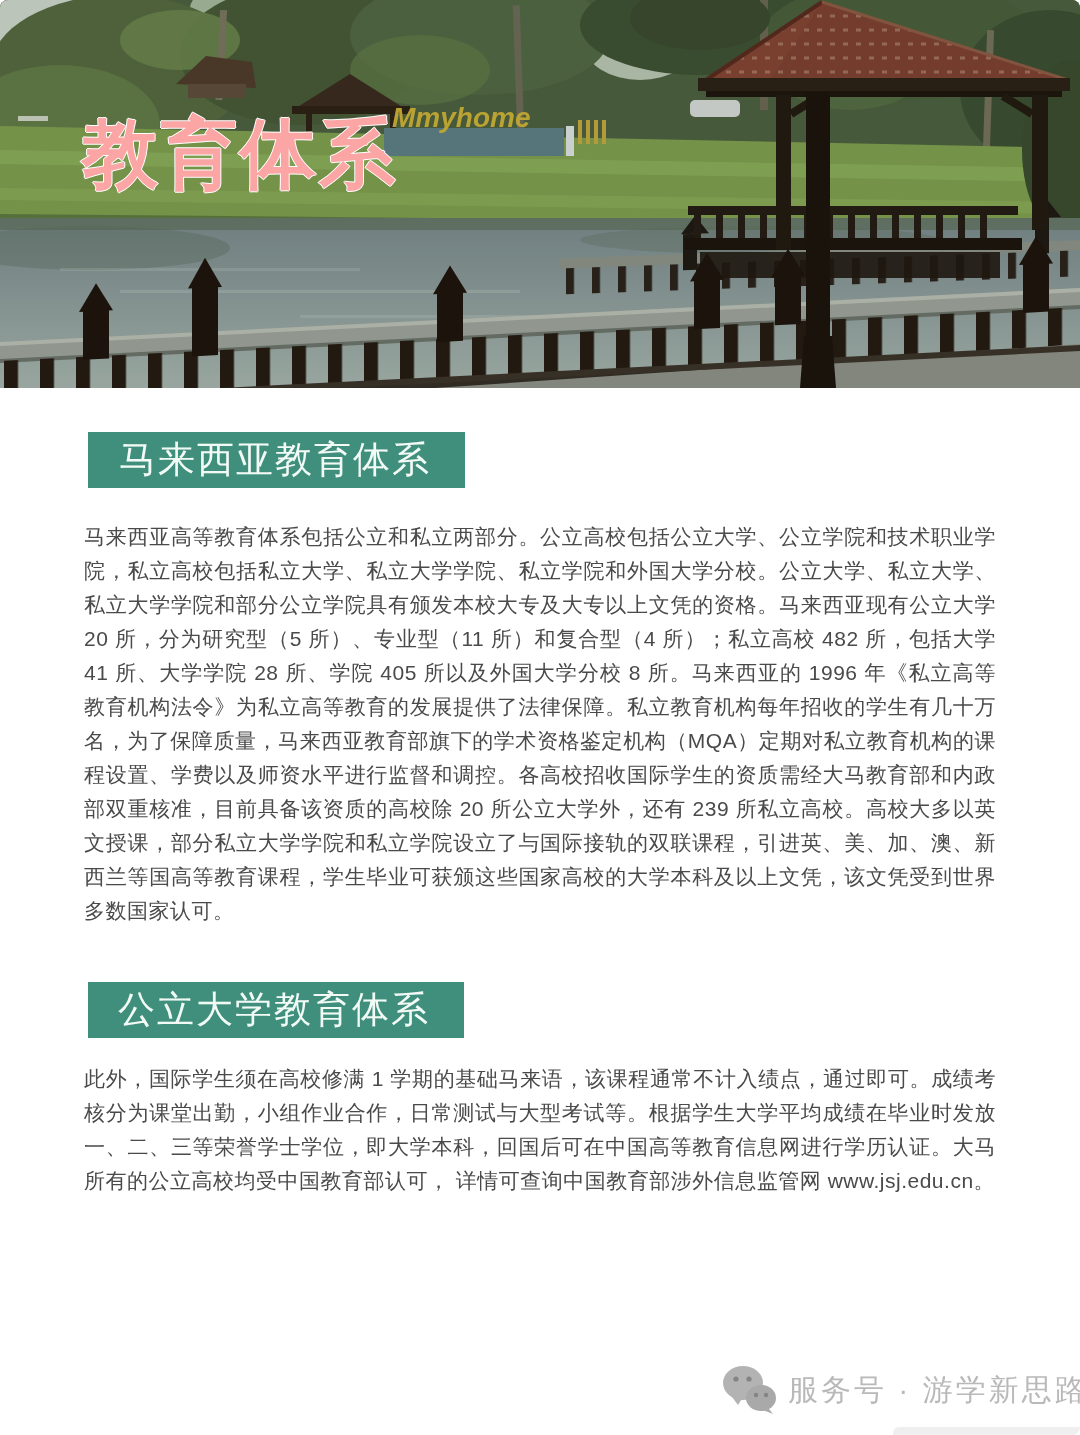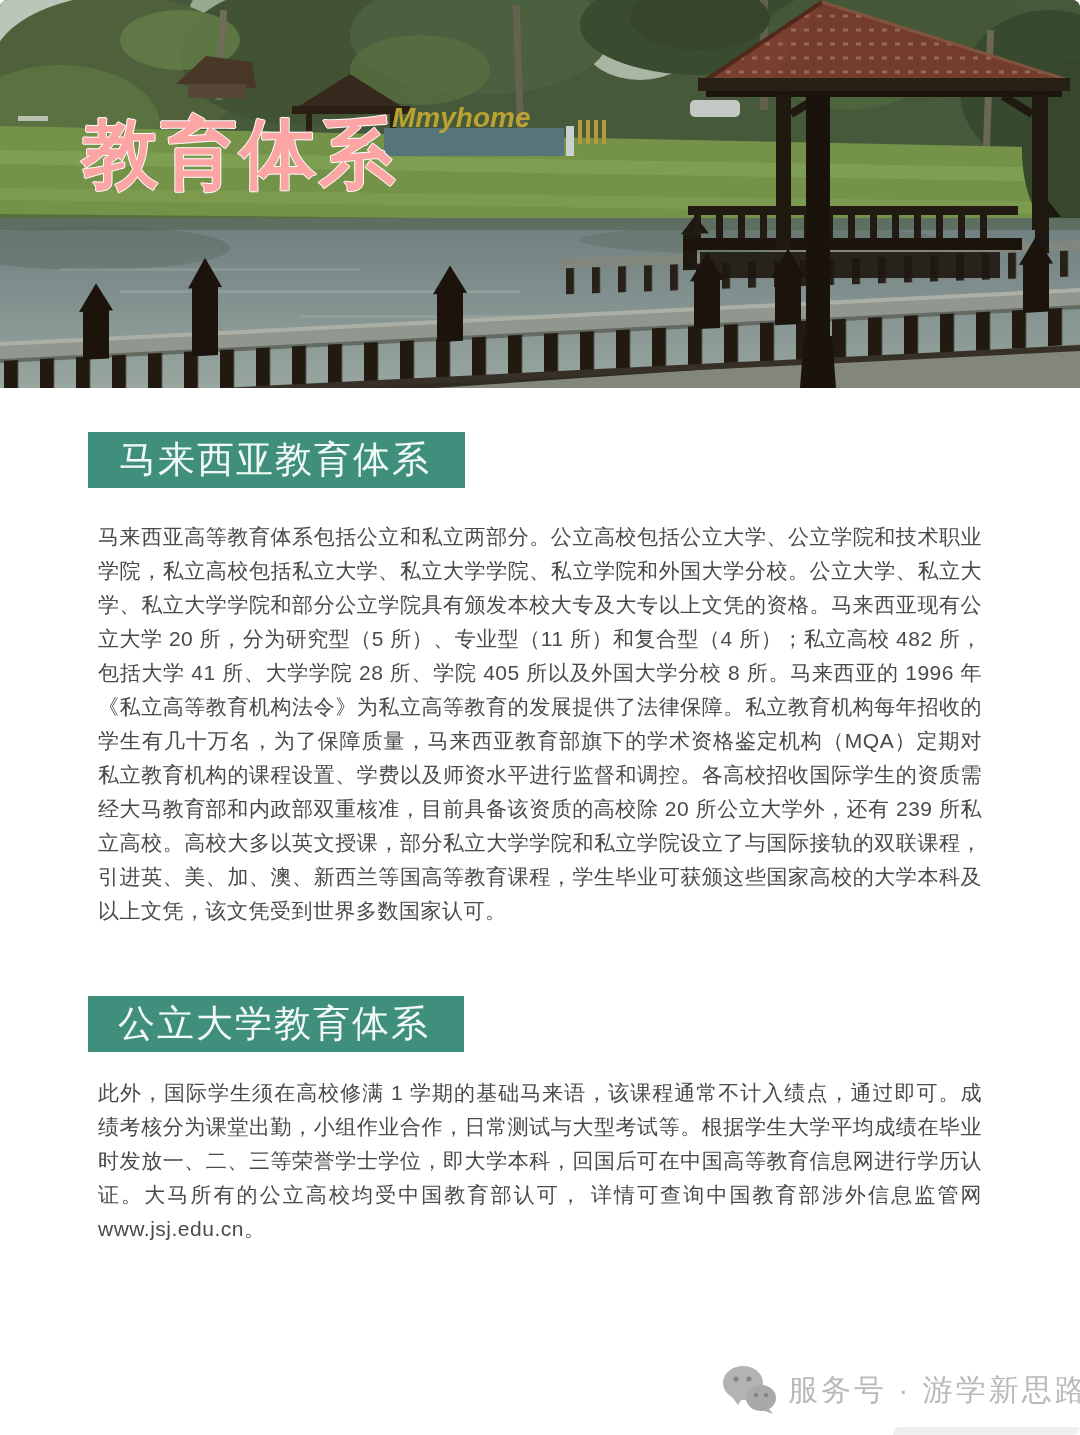--- a/index.html
+++ b/index.html
@@ -23,21 +23,21 @@
   .content{padding:0 82px;}
   .sec-head{
     display:inline-block;margin:0;border:0;
     background:#3f8f7c;color:#f2faf6;
     font-size:37px;font-weight:400;letter-spacing:2px;
     padding:9px 34px 10px 30px;line-height:1.0;
   }
   section[data-name="section-malaysia-education"] .sec-head{margin-top:44px;margin-left:6px;padding-left:31px;}
   section[data-name="section-public-university"] .sec-head{margin-top:52px;margin-left:6px;}
   .para{
-    margin:16px;font-size:21px;line-height:34px;letter-spacing:0.5px;
+    margin:2px;font-size:21px;line-height:34px;letter-spacing:0.5px;
     text-align:justify;color:#4a4a4a;font-weight:400;
   }
   .para.p-first{margin-top:32px;}
   .para.p-next{margin-top:22px;}
   section[data-name="section-public-university"] .para.p-first{margin-top:34px;}
   section[data-name="section-public-university"] .para.p-next{margin-top:24px;}
   
   .watermark{
     position:absolute;left:722px;top:1364px;display:flex;align-items:center;gap:10px;
     pointer-events:none;

